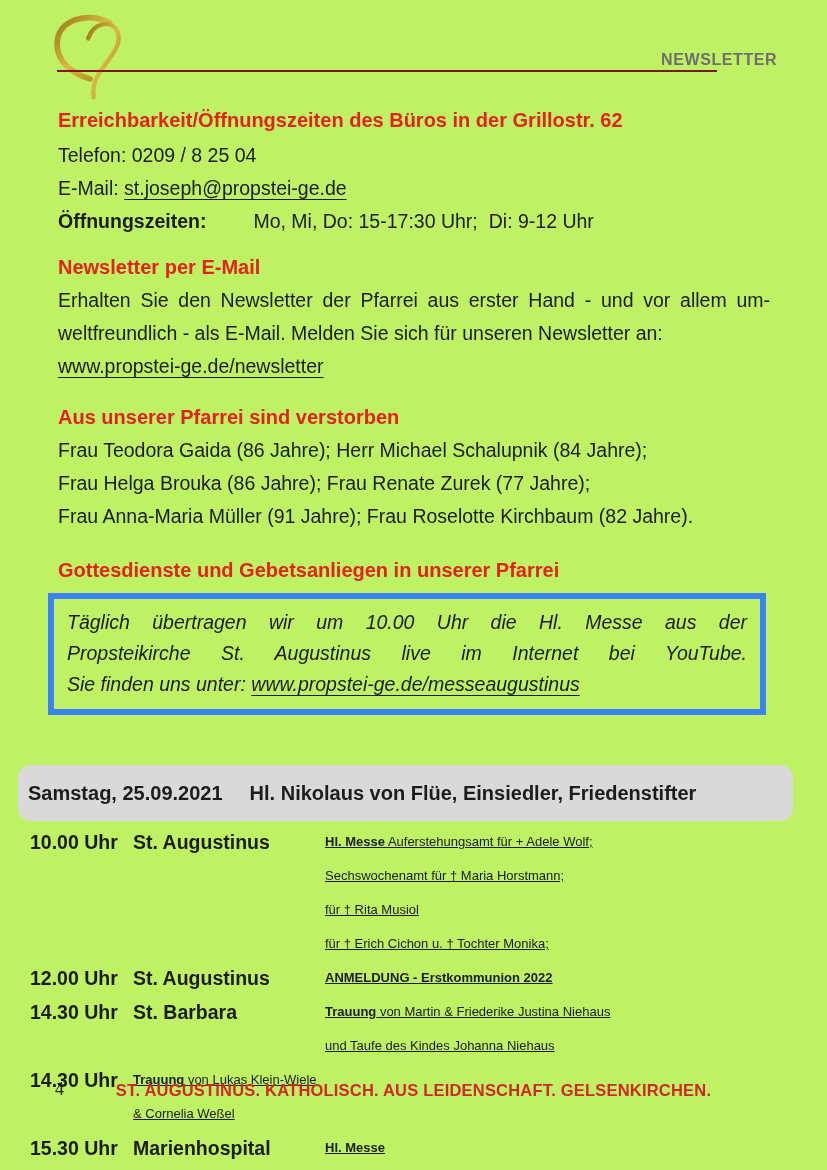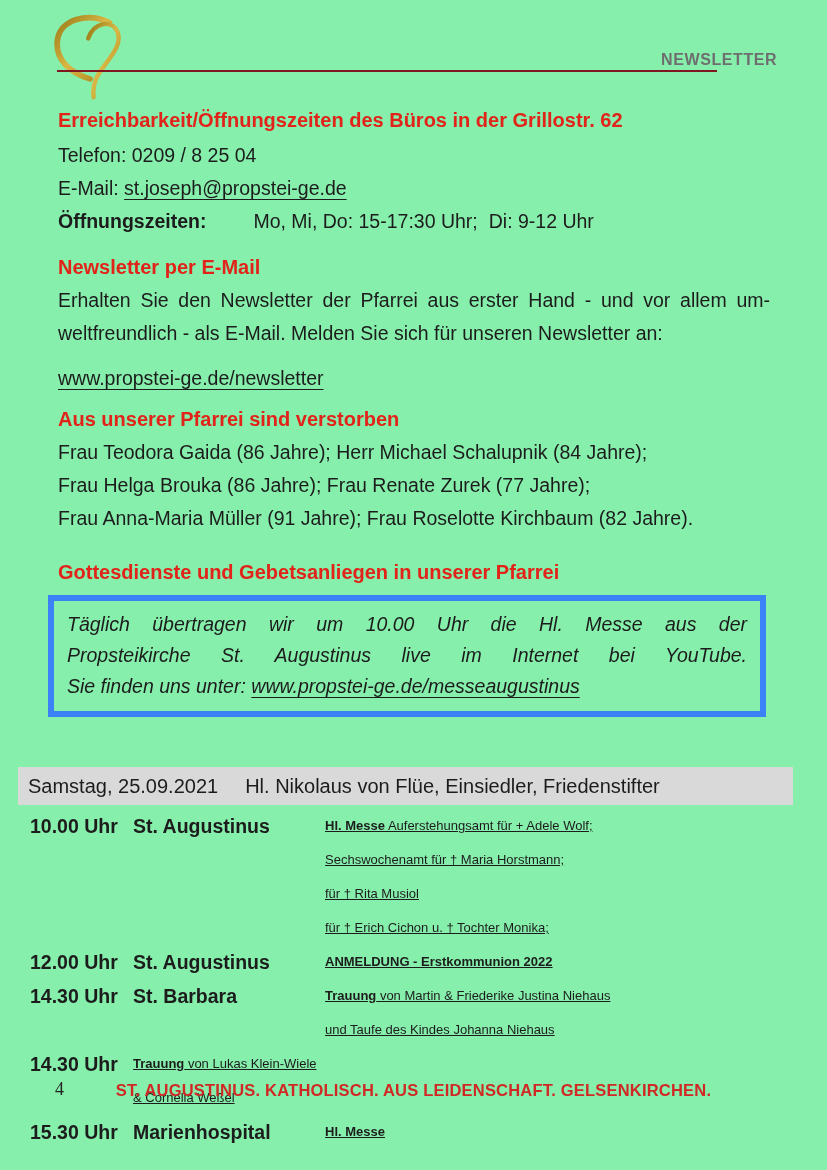--- a/index.html
+++ b/index.html
@@ -12,74 +12,75 @@
   }
   *{margin:0;padding:0;box-sizing:border-box;}
   html,body{background:#ffffff;}
   body{
     width:827px;height:1170px;
     font-family:"Liberation Sans","DejaVu Sans",sans-serif;
     color:var(--ink);
     position:relative;
     overflow:hidden;
   }
-  .page{position:relative;width:827px;height:1170px;background:#86efac;}
+  .page{position:relative;width:827px;height:1170px;background:#bef264;}
 
   
   .header{position:relative;height:100px;}
   .logo{position:absolute;left:46px;top:12px;width:88px;height:88px;}
   .rule{position:absolute;left:57px;top:70px;width:660px;height:2px;background:var(--rule-maroon);}
   .brand{
     position:absolute;left:661px;top:51px;
     font-size:16px;font-weight:700;letter-spacing:.6px;
     color:var(--brand-gray);
   }
 
   
   .main{margin:0 57px 0 58px;}
   .section-heading{
     color:var(--heading-red);
     font-weight:700;font-size:20px;line-height:25px;
   }
   .h-office{margin-top:8px;}
   .h-newsletter{margin-top:17px;}
-  .h-deceased{margin-top:12px;}
+  .h-deceased{margin-top:22px;}
   .h-services{margin-top:25px;}
 
   .bodyline{font-size:19.5px;line-height:33px;}
   .contact{margin-top:6px;}
   .linkish{text-decoration:underline;text-underline-offset:4px;color:var(--ink);}
   .hours-label{font-weight:700;}
   .hours-v1{margin-left:47px;}
   .hours-v2{margin-left:11px;}
 
   .just{text-align:justify;text-align-last:justify;}
   .para{margin-top:4px;}
-  .linkline{margin-top:12px;}
+  .linkline{margin-top:0;}
 
   .dec-lines{margin-top:4px;}
 
   
   .notice-box{
     margin:10px 0 0 -10px;
     width:718px;
     border:6px solid #3b82f6;
     padding:8px 13px 9px 13px;
     font-style:italic;
   }
   .notice-line{font-size:19.5px;line-height:31px;}
 
   
   .day-bar{
     margin:50px 0 0 -40px;
-    width:775px;height:38px;
+    width:775px;height:56px;
     background:var(--bar-gray);
     display:flex;align-items:center;
-    font-weight:400;font-size:20px;
+    font-weight:700;font-size:20px;
     padding-left:10px;
+    border-radius:13px;
   }
   .day-title{margin-left:27px;}
   .rows{margin:4px 0 0 -28px;}
   .row{display:grid;grid-template-columns:103px 192px auto;align-items:start;}
   .cell-time,.cell-loc{font-weight:700;font-size:19.5px;line-height:34px;white-space:nowrap;}
   .loc-suffix{font-size:12.5px;}
   .cell-desc{font-size:13px;line-height:34px;text-decoration:underline;}
   .desc-line b{font-weight:700;}
 
   

